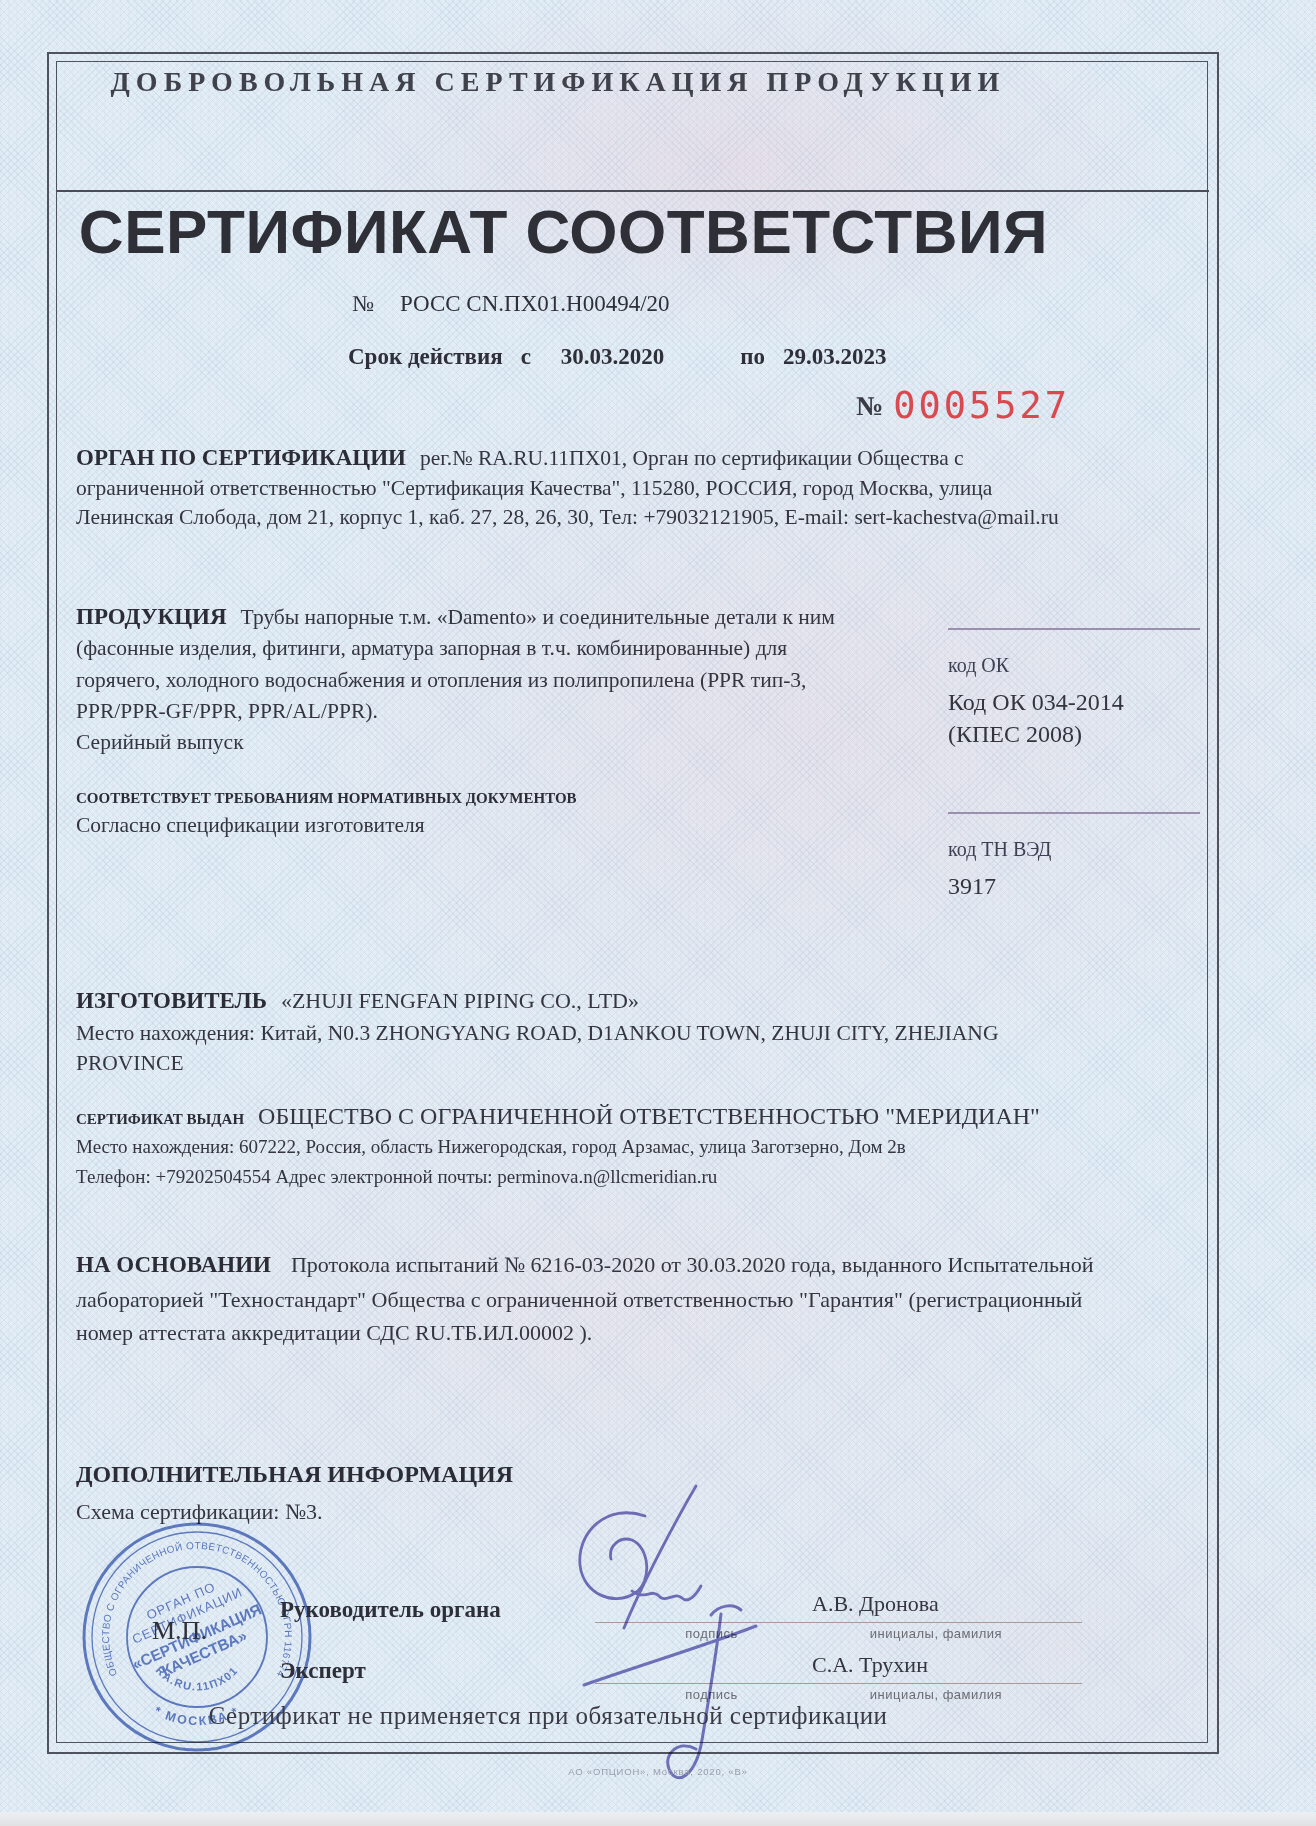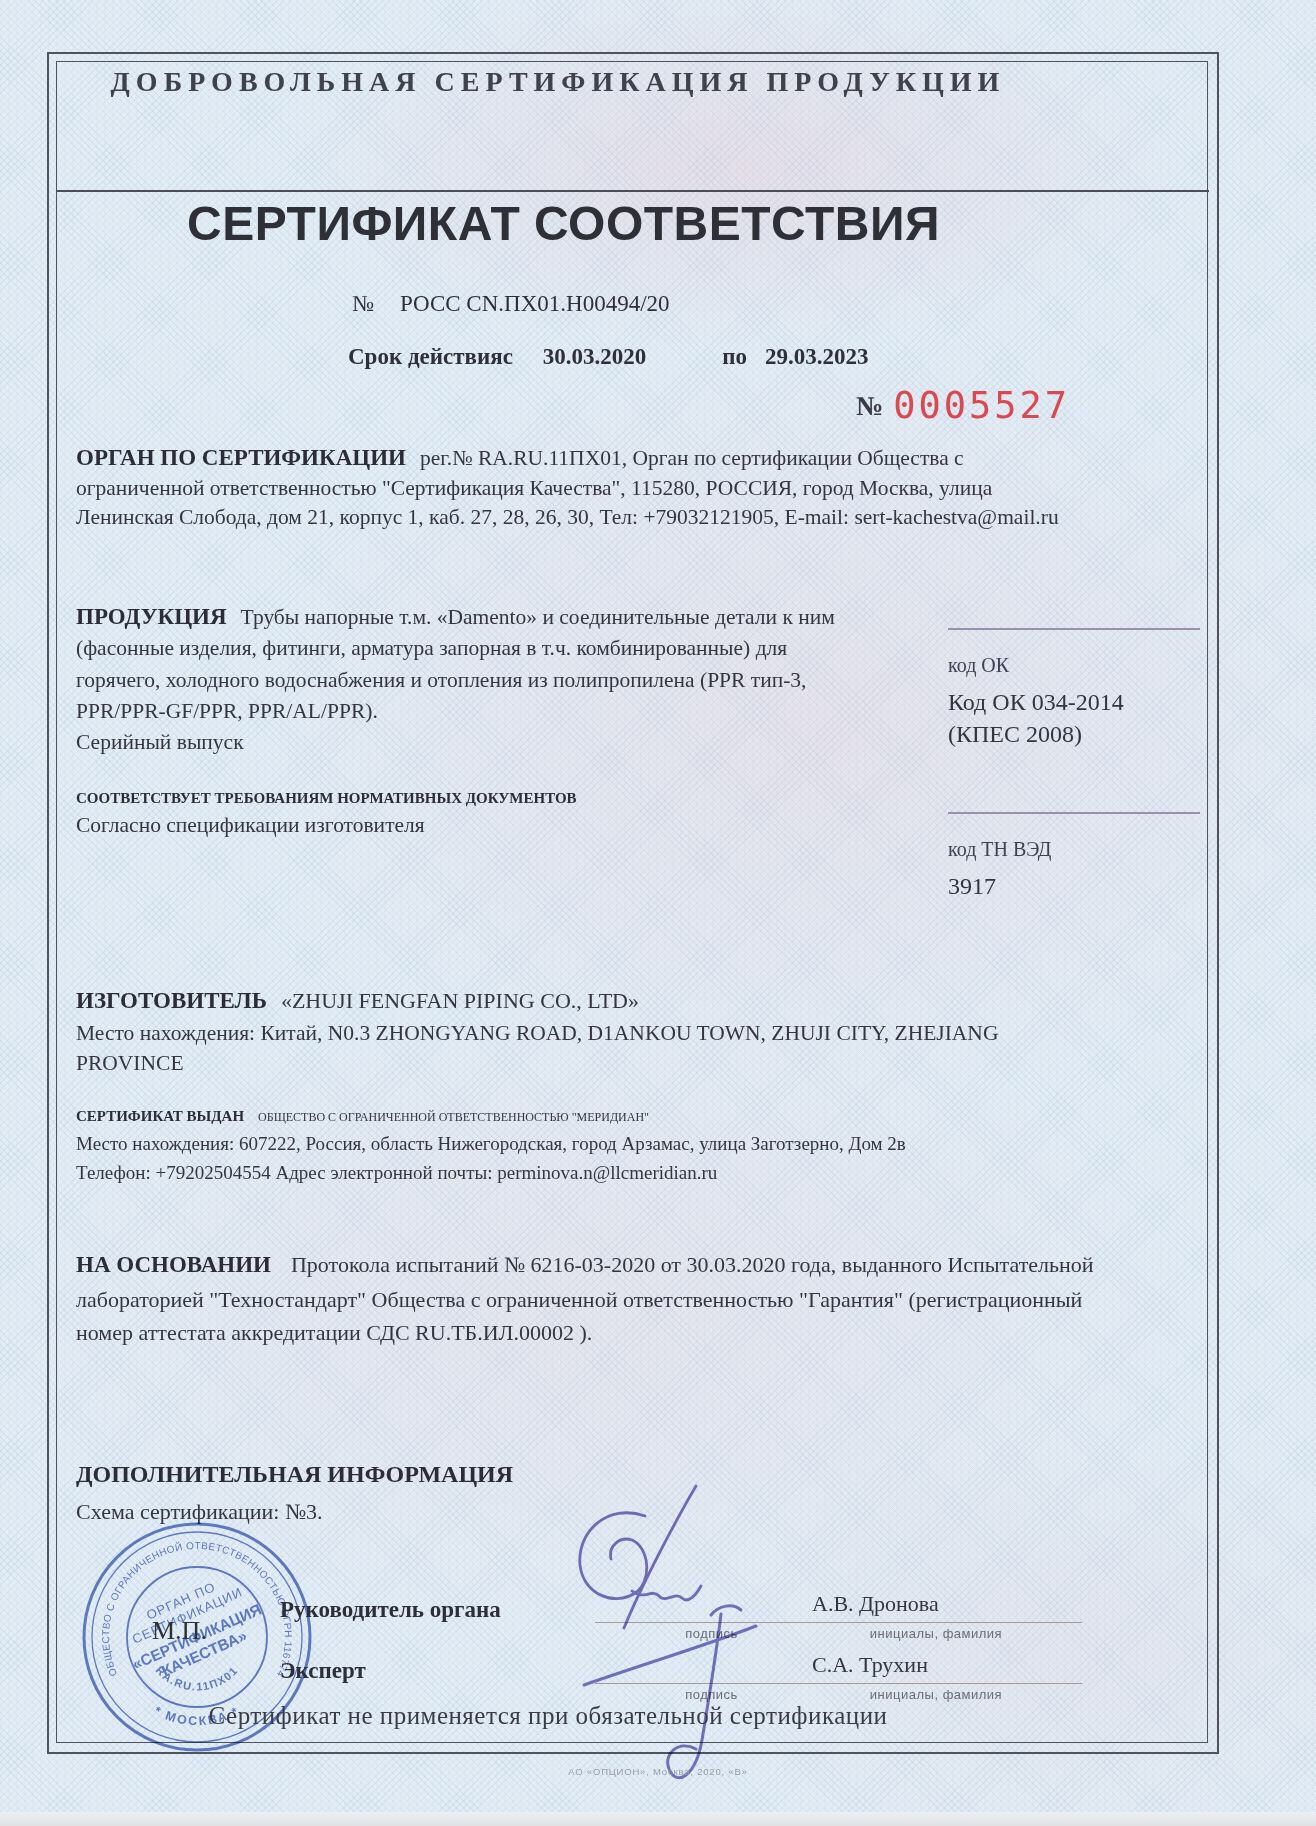--- a/index.html
+++ b/index.html
@@ -20,25 +20,25 @@
       repeating-linear-gradient(-45deg, rgba(139,176,211,.15) 0 1px, transparent 1px 5px),
       repeating-linear-gradient(90deg,  rgba(205,165,185,.05) 0 2px, transparent 2px 8px);
   }
   .abs{position:absolute;}
   .frame{position:absolute;border:2px solid #4f535d;}
   .frame.inner{border-width:1.5px;}
   .hdr-label{left:58px;top:66px;width:1000px;text-align:center;
     font-weight:bold;font-size:28px;letter-spacing:6px;color:#3f414b;}
   .hdr-divider{left:57px;top:190px;width:1152px;border-top:2px solid #4b4e58;height:0;}
   .cert-title{left:58px;top:196px;width:1011px;text-align:center;
-    font-family:"Liberation Sans",sans-serif;font-weight:bold;font-size:48px;color:#2f3037;letter-spacing:0.5px;}
+    font-family:"Liberation Sans",sans-serif;font-weight:bold;font-size:62px;color:#2f3037;letter-spacing:0.5px;}
   .num-line{left:352px;top:291px;font-size:23px;font-weight:normal;color:#2e2f39;}
   .num-line .no{margin-right:26px;}
   .validity{left:348px;top:344px;font-size:23px;font-weight:bold;color:#2e2f39;}
-  .validity .lbl{text-align:right;}
+  .validity .lbl{margin-right:18px;text-align:right;}
   .validity .c{margin-right:30px;}
   .validity .po{margin-left:76px;margin-right:18px;}
   .blank-no{left:856px;top:384px;white-space:nowrap;text-align:right;}
   .blank-no .sign{font-size:27px;font-weight:bold;color:#3a3b45;margin-right:10px;}
   .blank-no .digits{font-family:"DejaVu Sans Mono",monospace;font-size:37px;letter-spacing:3px;color:#d9494f;vertical-align:-3px;}
   .sec{font-size:21.5px;line-height:1.34;color:#34353f;}
   .sec .h{font-size:23px;font-weight:bold;color:#2b2c36;}
   .sec .h2{font-size:15px;font-weight:bold;color:#2b2c36;}
   .gap{display:inline-block;width:14px;}
   .codebox{width:252px;border-top:2px solid #9a90ae;padding-top:24px;}
@@ -104,21 +104,21 @@
     <div class="cb-label">код ТН ВЭД</div>
     <div class="cb-value">3917</div>
   </div>
 
   <div class="abs sec" style="left:76px;top:985px;width:1012px;line-height:1.42;">
     <span class="h">ИЗГОТОВИТЕЛЬ</span><span class="gap"></span><span style="font-size:22px;">«ZHUJI FENGFAN PIPING CO., LTD»</span>
     <div>Место нахождения: Китай, N0.3 ZHONGYANG ROAD, D1ANKOU TOWN, ZHUJI CITY, ZHEJIANG PROVINCE</div>
   </div>
 
   <div class="abs sec" style="left:76px;top:1100px;width:1012px;">
-    <span class="h2">СЕРТИФИКАТ ВЫДАН</span><span class="gap"></span><span style="font-size:12px;">ОБЩЕСТВО С ОГРАНИЧЕННОЙ ОТВЕТСТВЕННОСТЬЮ "МЕРИДИАН"</span>
+    <span class="h2">СЕРТИФИКАТ ВЫДАН</span><span class="gap"></span><span style="font-size:24px;">ОБЩЕСТВО С ОГРАНИЧЕННОЙ ОТВЕТСТВЕННОСТЬЮ "МЕРИДИАН"</span>
     <div class="small-line">Место нахождения: 607222, Россия, область Нижегородская, город Арзамас, улица Заготзерно, Дом 2в</div>
     <div class="small-line">Телефон: +79202504554 Адрес электронной почты: perminova.n@llcmeridian.ru</div>
   </div>
 
   <div class="abs sec" style="left:76px;top:1248px;width:1042px;font-size:22px;line-height:1.5;">
     <span class="h">НА ОСНОВАНИИ</span><span class="gap" style="width:20px;"></span><span>Протокола испытаний № 6216-03-2020 от 30.03.2020 года, выданного Испытательной лабораторией "Техностандарт" Общества с ограниченной ответственностью "Гарантия" (регистрационный номер аттестата аккредитации СДС RU.ТБ.ИЛ.00002 ).</span>
   </div>
 
   <div class="abs sec" style="left:76px;top:1458px;width:900px;">
     <div class="h" style="font-size:24px;">ДОПОЛНИТЕЛЬНАЯ ИНФОРМАЦИЯ</div>

